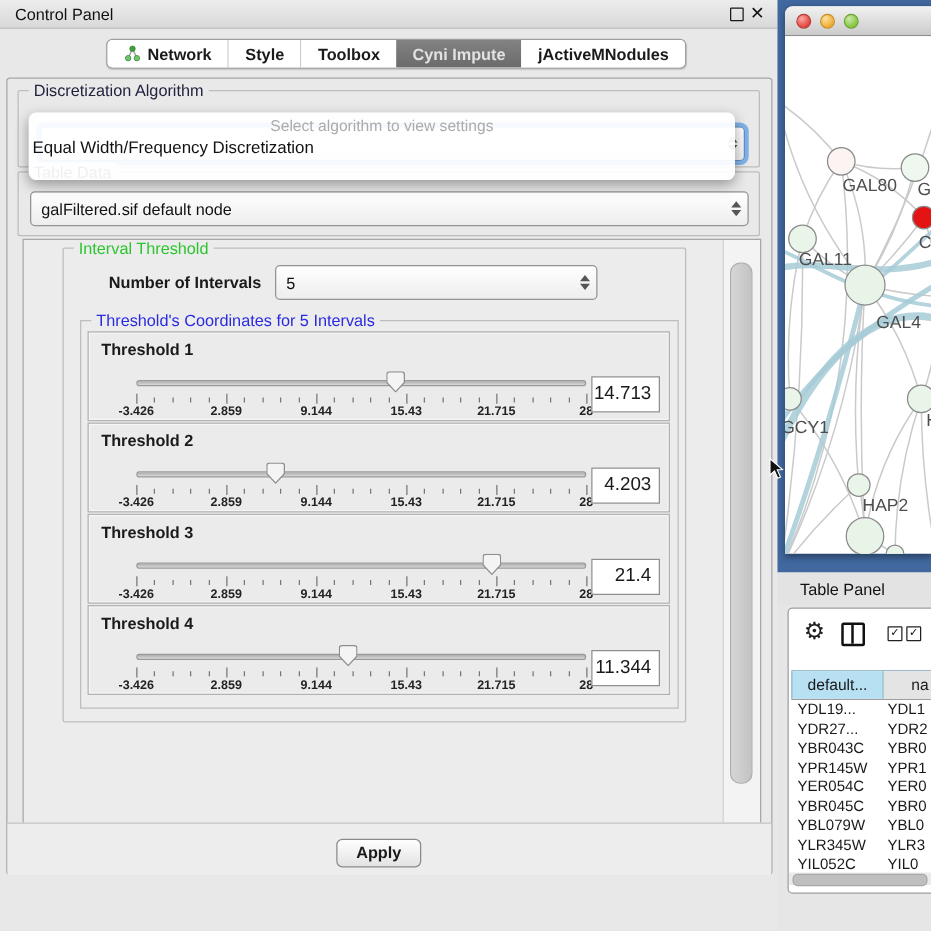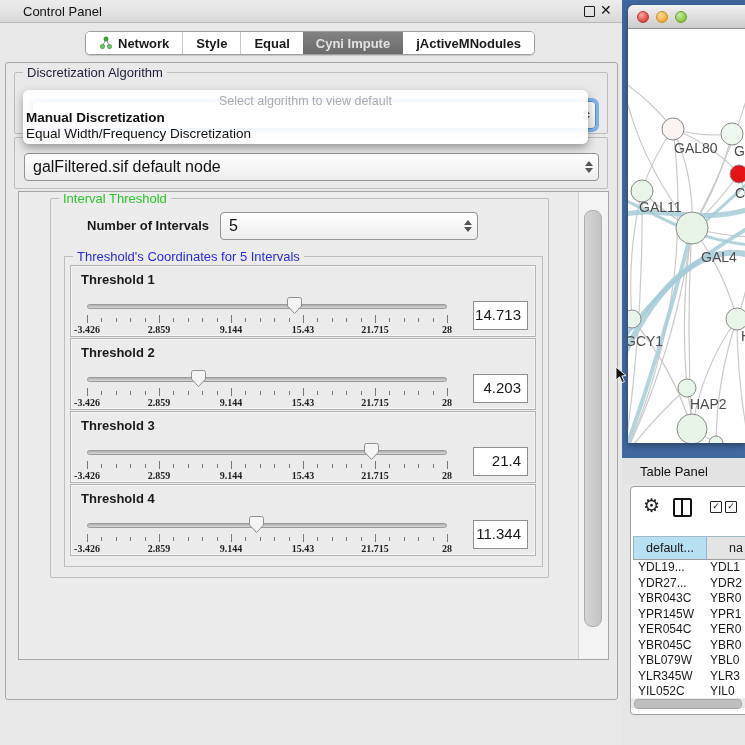--- a/index.html
+++ b/index.html
@@ -2,38 +2,38 @@
 <html><head>
 <meta charset="utf-8">
 <style>
   html,body{margin:0;padding:0;}
   body{width:745px;height:745px;position:relative;overflow:hidden;background:#E6E6E6;
        font-family:"Liberation Sans","DejaVu Sans",sans-serif;font-size:13px;color:#1A1A1A;}
   
   #control-panel{position:absolute;left:0;top:0;width:622px;height:745px;background:#E8E8E8;}
   #cp-titlebar{position:absolute;left:0;top:0;width:622px;height:22px;background:linear-gradient(#EDEDED,#D9D9D9);
     border-bottom:1px solid #B9B9B9;display:flex;align-items:center;}
-  #cp-title{padding-left:23px;font-size:13px;color:#111;}
+  #cp-title{padding-left:12px;font-size:13px;color:#111;}
   #cp-float{position:absolute;left:584px;top:6px;width:9px;height:9px;border:1.5px solid #1A1A1A;border-radius:1px;}
   #cp-close{position:absolute;left:600px;top:2px;font-weight:700;font-size:14px;color:#111;}
   .tabbar{display:inline-flex;background:#FFF;border:1px solid #9E9E9E;border-radius:5px;overflow:hidden;height:22px;align-items:stretch;box-shadow:0 1px 1px rgba(0,0,0,.15);}
   .tab{display:flex;align-items:center;gap:5px;padding:0 13px;font-weight:700;font-size:13px;color:#1A1A1A;border-right:1px solid #C9C9C9;background:#FFF;cursor:default;}
   .tab:last-child{border-right:none;}
   .tab.sel{background:linear-gradient(#828282,#6B6B6B);color:#E2E2E2;border-right:none;margin-left:-1px;}
   #top-tabs{position:absolute;left:85px;top:31px;}
   #bottom-tabs{position:absolute;left:140px;top:702px;}
   #cp-outer{position:absolute;left:5px;top:62px;width:611px;height:636px;background:#E9E9E9;border:1px solid #A6A6A6;border-radius:3px;}
   .groupbox{position:absolute;border:1px solid #BDBDBD;border-radius:2px;}
   .grouptitle{position:absolute;top:-8px;left:8px;padding:0 4px;font-size:13px;background:#E9E9E9;white-space:nowrap;}
   .gt-navy{color:#23233F;}
   .gt-green{color:#2DC52D;}
   .gt-blue{color:#2A2AE0;}
   .gt-inner{background:#ECECEC;}
   .combo{position:absolute;background:linear-gradient(#FFFFFF,#EDEDED);border:1px solid #949494;border-radius:4px;display:flex;align-items:center;}
-  .combo .cval{padding-left:8px;font-size:16px;color:#111;flex:1;overflow:hidden;white-space:nowrap;}
+  .combo .cval{padding-left:8px;font-size:13px;color:#111;flex:1;overflow:hidden;white-space:nowrap;}
   .spinner{width:18px;display:flex;flex-direction:column;align-items:center;gap:2px;}
   .tri-up{width:0;height:0;border-left:4px solid transparent;border-right:4px solid transparent;border-bottom:5px solid #555;}
   .tri-dn{width:0;height:0;border-left:4px solid transparent;border-right:4px solid transparent;border-top:5px solid #555;}
   #algo-group{left:8px;top:9px;width:592px;height:60px;}
   #algo-combo{left:17px;top:28px;width:562px;height:26px;box-shadow:0 0 0 3px #7FB1E8;border-color:#5D8FC9;}
   #dd-popup{position:absolute;left:8px;top:17px;width:565px;height:54px;background:rgba(255,255,255,.93);
      border-radius:6px;box-shadow:0 4px 10px rgba(0,0,0,.35);z-index:10;}
   #dd-prompt{height:17px;line-height:17px;text-align:center;color:#ABABAB;font-size:12.5px;padding-top:3px;}
   .popup-opt{height:16px;line-height:16px;padding-left:3px;font-size:13.5px;color:#111;white-space:nowrap;}
   .popup-opt.bold{font-weight:700;}
@@ -41,21 +41,21 @@
   #table-combo{left:9px;top:15px;width:573px;height:26px;}
   #inner-panel{position:absolute;left:12px;top:128px;width:589px;height:467px;background:#ECECEC;border:1px solid #A6A6A6;overflow:hidden;}
   #inner-scroll{position:absolute;left:559px;top:0;width:29px;height:100%;background:#F3F3F3;border-left:1px solid #CFCFCF;border-right:1px solid #CFCFCF;}
   #inner-thumb{position:absolute;left:5px;top:18px;width:16px;height:415px;border-radius:8px;background:linear-gradient(90deg,#D6D6D6,#C3C3C3);border:1px solid #ADADAD;}
   #interval-group{left:31px;top:6px;width:497px;height:378px;}
   #noi-label{position:absolute;left:68px;top:26px;font-weight:700;}
   #noi-combo{left:201px;top:20px;width:256px;height:26px;}
   #thr-group{position:absolute;left:45px;top:64px;width:477px;height:309px;border:1px solid #BDBDBD;}
   .thr-panel{position:absolute;left:51px;width:464px;height:70px;background:#EBEBEB;border:1px solid #B3B3B3;box-shadow:inset 0 0 0 1px #F6F6F6;}
   .thr-label{position:absolute;left:10px;top:6px;font-weight:700;font-size:13px;text-align:right;}
-  .slider-area{position:absolute;left:16px;top:30px;width:360px;height:38px;font-family:Liberation Serif, serif;}
+  .slider-area{position:absolute;left:38px;top:30px;width:360px;height:38px;}
   .slider-track{position:absolute;left:0;top:8px;width:100%;height:5px;border-radius:3px;background:linear-gradient(#ADADAD,#D8D8D8);border:1px solid #9A9A9A;box-sizing:border-box;}
   .thumb{position:absolute;top:1px;width:15px;height:17px;}
   .thumb path{fill:#F4F4F4;stroke:#8E8E8E;stroke-width:1;}
   .ticks{position:absolute;left:0;top:19px;width:100%;height:9px;}
   .tick{position:absolute;top:3px;width:1px;height:4px;background:#777;}
   .tick.major{top:0;height:8px;}
   .tick-labels{position:absolute;left:0;top:28px;width:100%;height:12px;}
   .tick-label{position:absolute;transform:translateX(-50%);font-size:10px;font-weight:700;color:#222;white-space:nowrap;}
   .thr-value{position:absolute;left:402px;top:35px;width:47px;height:19px;background:#FFF;border:1px solid #8F8F8F;
      font-size:15px;text-align:right;padding:4px 6px 4px 0;}
@@ -117,44 +117,43 @@
     <circle cx="7" cy="3" r="2.2" fill="#3BA13B" stroke="#2A7A2A" stroke-width=".5"></circle>
     <circle cx="3.5" cy="10.5" r="2.2" fill="#6FC66F" stroke="#2A7A2A" stroke-width=".5"></circle>
     <circle cx="10.5" cy="10.5" r="2.2" fill="#6FC66F" stroke="#2A7A2A" stroke-width=".5"></circle>
   </svg>
 <span>Network</span>
       </div>
       <div class="tab">
         <span>Style</span>
       </div>
       <div class="tab">
-        <span>Equal</span>
+        <span>Toolbox</span>
       </div>
       <div class="tab sel">
         <span>Cyni Impute</span>
       </div>
       <div class="tab">
         <span>jActiveMNodules</span>
       </div>
     </div>
 
   <div id="cp-outer">
     <div id="algo-group" class="groupbox">
       <span class="grouptitle gt-navy">Discretization Algorithm</span>
       <div id="algo-combo" class="combo">
         <span class="cval"></span>
         <span class="spinner">
             <span class="tri-up"></span>
             <span class="tri-dn"></span>
           </span>
       </div>
       <div id="dd-popup">
-        <div id="dd-prompt">Select algorithm to view default</div>
+        <div id="dd-prompt">Select algorithm to view settings</div>
         <div id="popup-list">
-            <div class="popup-opt bold">Manual Discretization</div>
             <div class="popup-opt">Equal Width/Frequency Discretization</div>
           </div>
       </div>
     </div>
 
     <div id="table-group" class="groupbox">
       <span class="grouptitle gt-navy">Table Data</span>
       <div id="table-combo" class="combo">
         <span class="cval">galFiltered.sif default node</span>
         <span class="spinner">
@@ -363,20 +362,23 @@
               </svg>
             </div>
             <div class="thr-value">11.344</div>
           </div>
         </div>
       <div id="inner-scroll">
         <div id="inner-thumb"></div>
       </div>
     </div>
 
+    <div id="apply-bar">
+      <div id="apply-btn">Apply</div>
+    </div>
   </div>
 
 </div>
 
 <div id="desktop"></div>
 
 <div id="net-window">
   <div id="net-titlebar">
     <span id="traffic-lights" style="display:flex;gap:7px">
         <span class="tl" style="background: radial-gradient(circle at 35% 30%, rgb(249, 169, 164), rgb(226, 69, 62) 70%); border-color: rgb(185, 59, 52);"></span>

